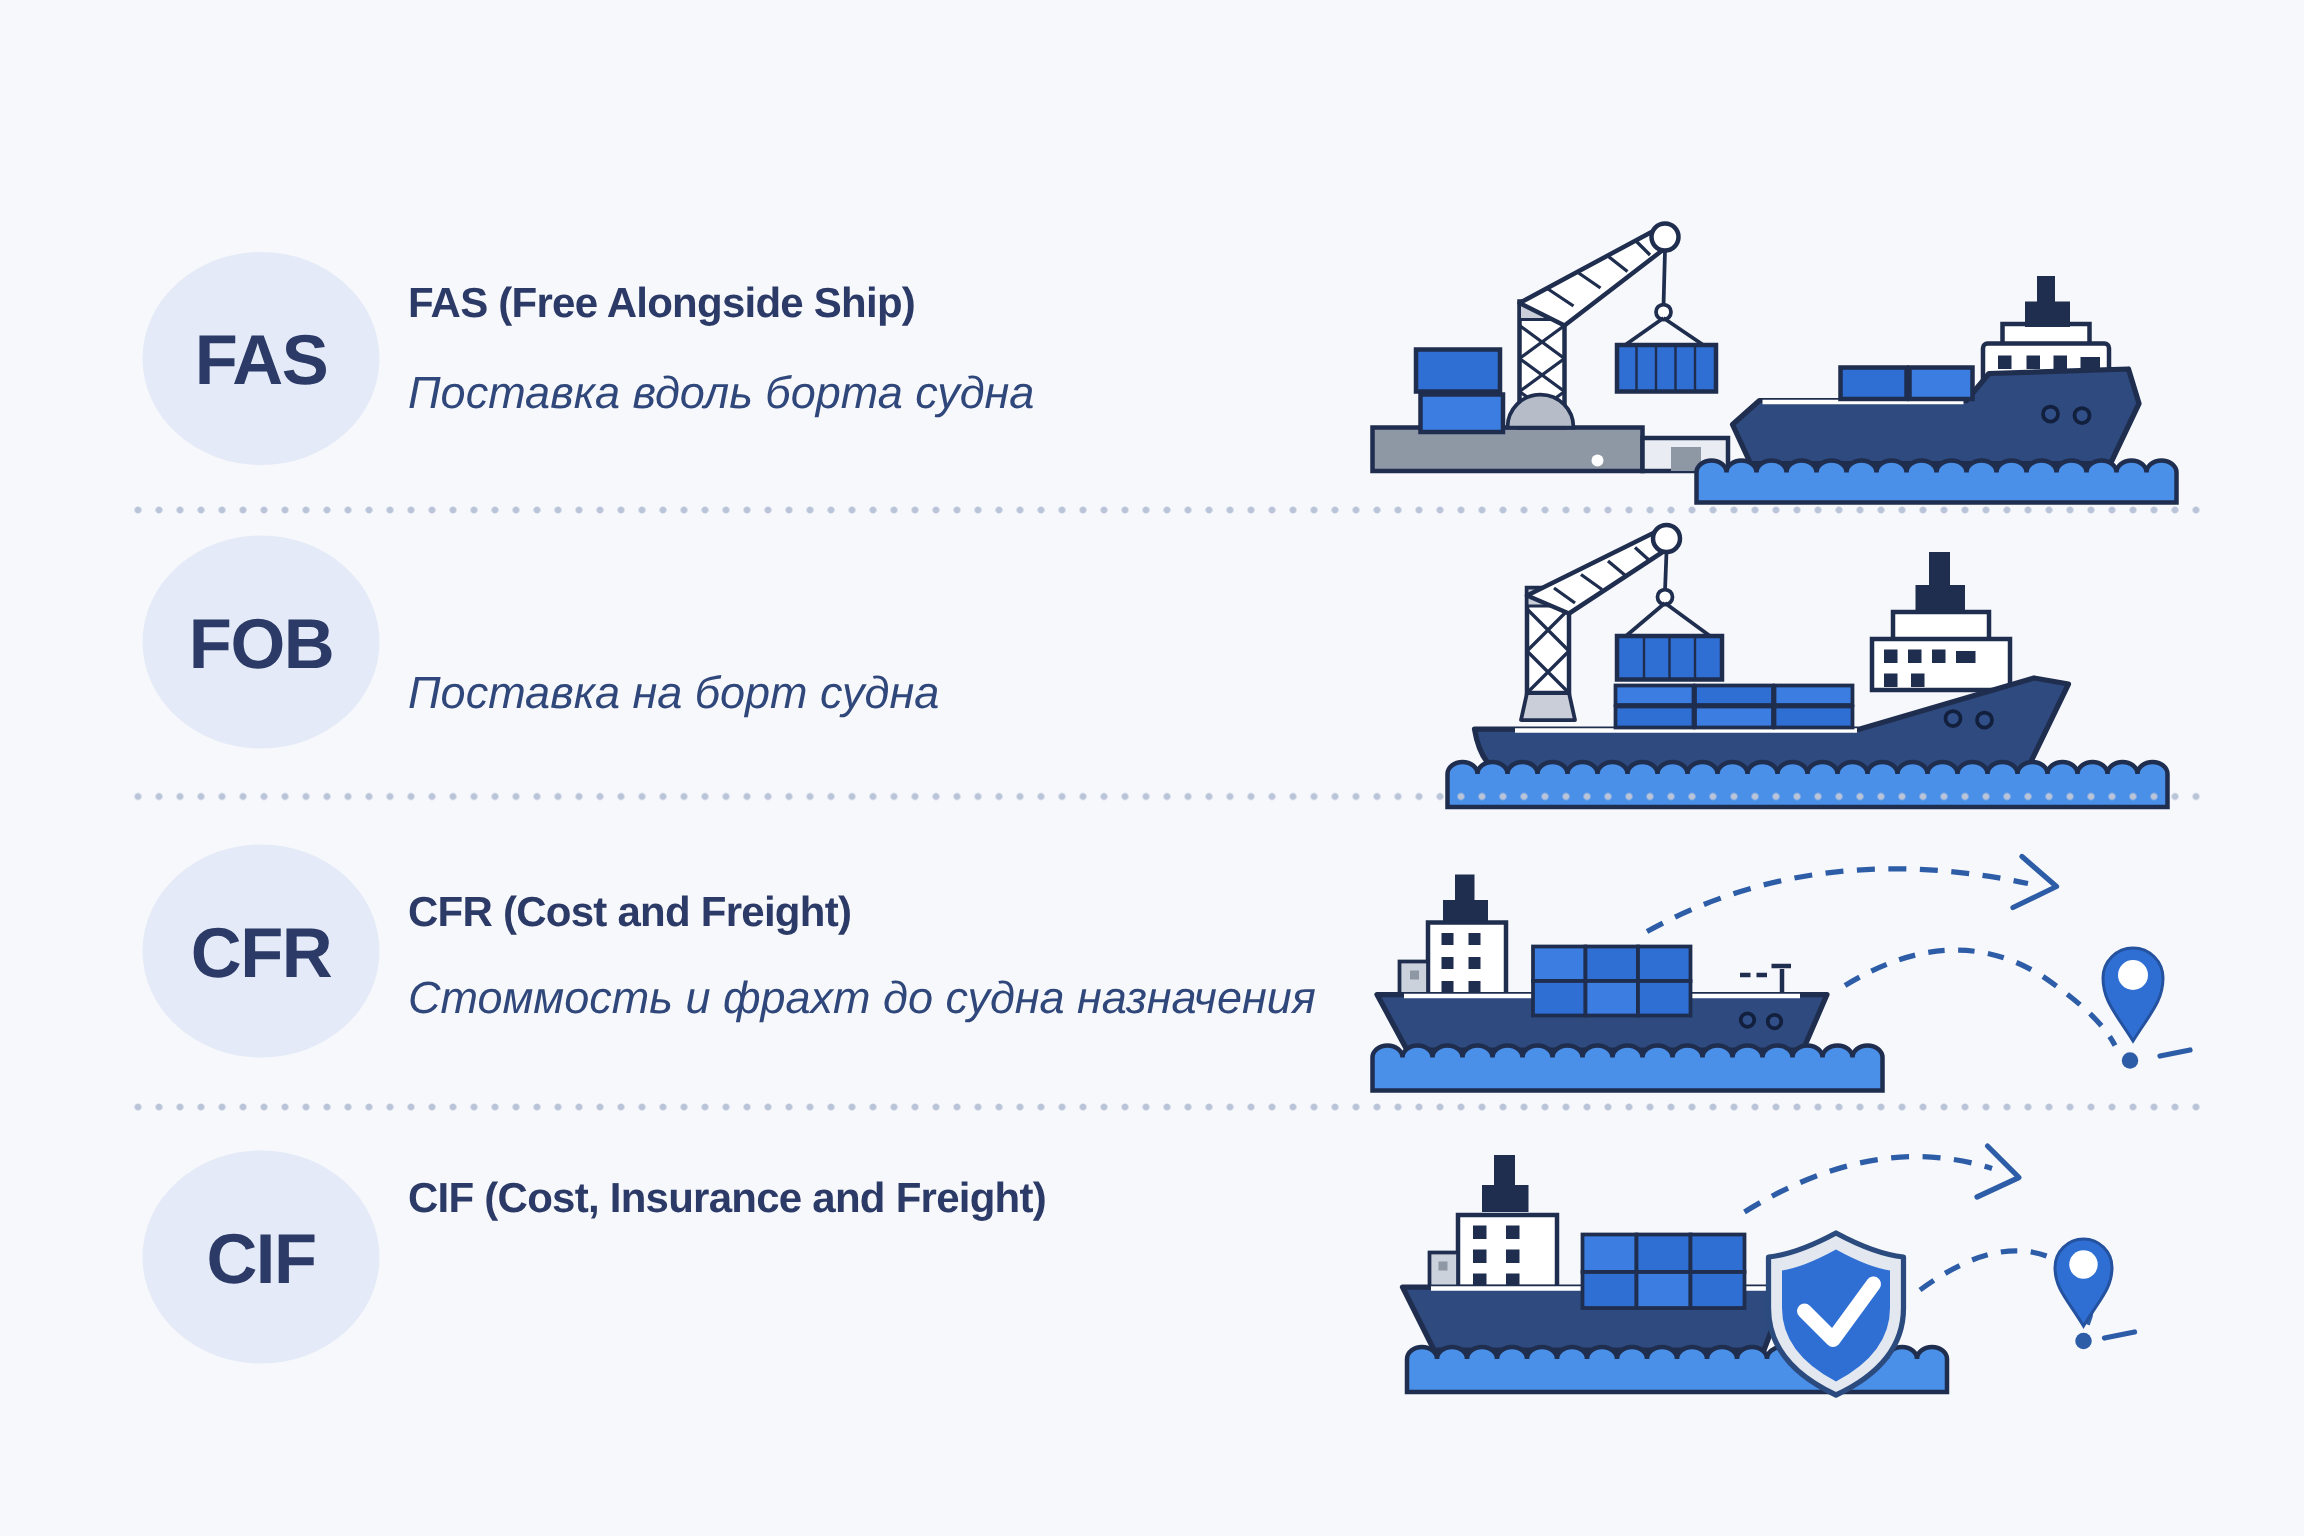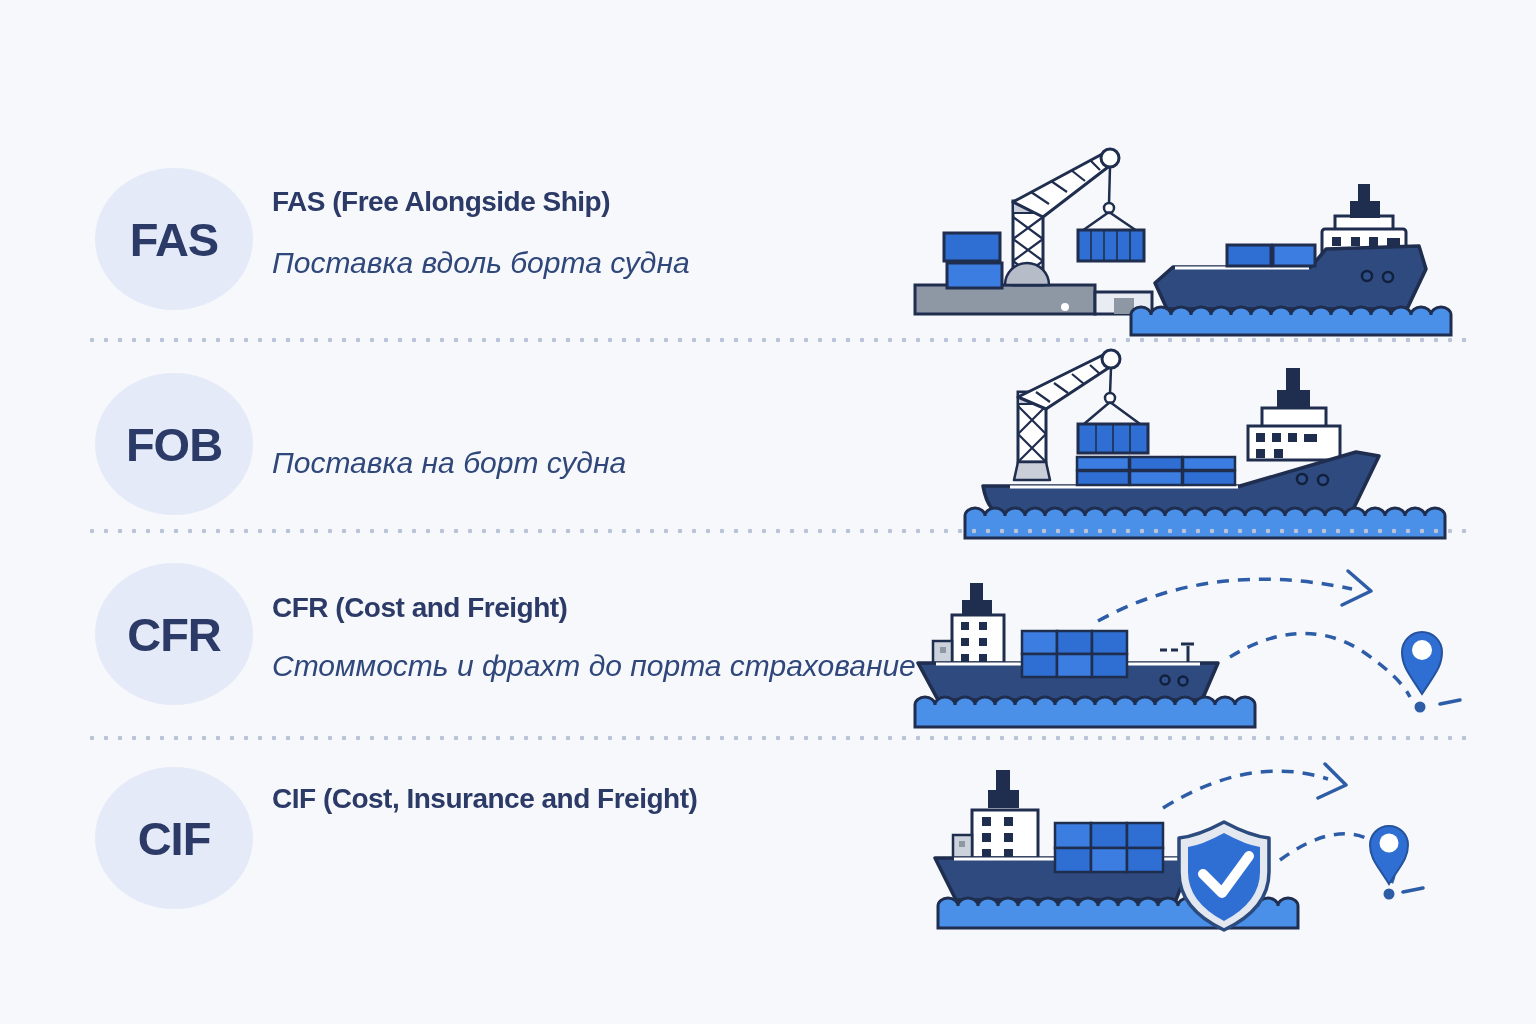--- a/index.html
+++ b/index.html
@@ -82,21 +82,21 @@
         <circle cx="472" cy="141" r="5" fill="#31508a" stroke="#121f3d" stroke-width="2.5"></circle>
         <circle cx="493" cy="142" r="5" fill="#31508a" stroke="#121f3d" stroke-width="2.5"></circle>
       </g>
       <path d="M236 180 a10 8 0 0 1 20 0 a10 8 0 0 1 20 0 a10 8 0 0 1 20 0 a10 8 0 0 1 20 0 a10 8 0 0 1 20 0 a10 8 0 0 1 20 0 a10 8 0 0 1 20 0 a10 8 0 0 1 20 0 a10 8 0 0 1 20 0 a10 8 0 0 1 20 0 a10 8 0 0 1 20 0 a10 8 0 0 1 20 0 a10 8 0 0 1 20 0 a10 8 0 0 1 20 0 a10 8 0 0 1 20 0 a10 8 0 0 1 20 0 L556 200 L236 200 Z" fill="#4a90e8" stroke="#1f2d4e" stroke-width="3"></path>
     </svg>
   </section>
 
   <div class="divider" style="top:336px"></div>
 
   <section class="row" id="row-fob">
-    <div class="badge" style="top:28px">
+    <div class="badge" style="top:12px">
       <span>FOB</span>
     </div>
     <p class="subtitle" style="top:103px">Поставка на борт судна</p>
 
     <svg class="illus" style="left:950px;top:-5px" width="500" height="200" viewBox="0 0 500 200">
       <g>
         <rect x="312" y="68" width="64" height="19" fill="#ffffff" stroke="#1f2d4e" stroke-width="3"></rect>
         <rect x="298" y="86" width="92" height="34" fill="#ffffff" stroke="#1f2d4e" stroke-width="3"></rect>
         <rect x="336" y="28" width="14" height="24" fill="#1f2d4e"></rect>
         <rect x="327" y="50" width="33" height="19" fill="#1f2d4e"></rect>
@@ -141,21 +141,21 @@
     </svg>
   </section>
 
   <div class="divider" style="top:527px"></div>
 
   <section class="row" id="row-cfr">
     <div class="badge" style="top:19px">
       <span>CFR</span>
     </div>
     <h2 class="title" style="top:50px">CFR (Cost and Freight)</h2>
-    <p class="subtitle" style="top:107px">Стоммость и фрахт до порта страхование</p>
+    <p class="subtitle" style="top:107px">Стоммость и фрахт до судна назначения</p>
 
     <svg class="illus" style="left:900px;top:15px" width="570" height="180" viewBox="0 0 570 180">
       <g>
         <path d="M198 62 Q310 0 452 30" fill="none" stroke="#2e5da8" stroke-width="3.5" stroke-dasharray="12 9"></path>
         <path d="M448 12 L471 32 L442 46" fill="none" stroke="#2e5da8" stroke-width="3.5" stroke-linecap="round" stroke-linejoin="round"></path>
       </g>
       <path d="M330 98 Q402 54 462 92 Q500 118 510 138" fill="none" stroke="#2e5da8" stroke-width="3.5" stroke-dasharray="11 9"></path>
       <g>
         <rect x="70" y="24" width="13" height="19" fill="#1f2d4e"></rect>
         <rect x="62" y="41" width="30" height="16" fill="#1f2d4e"></rect>

